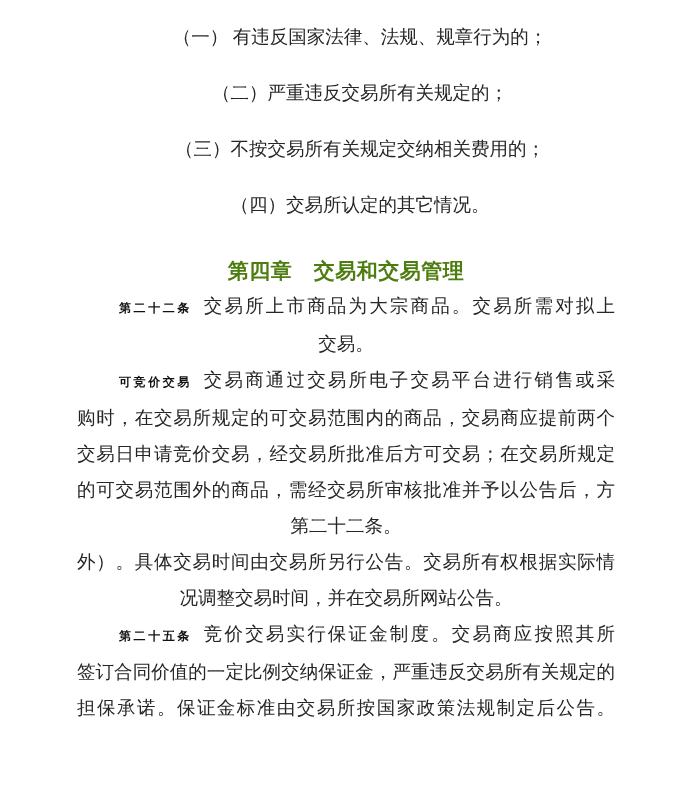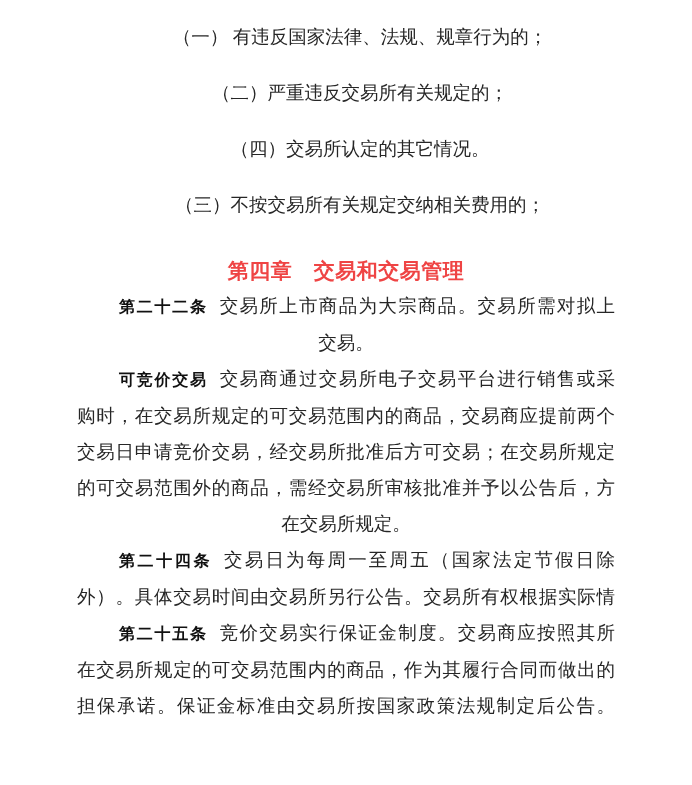--- a/index.html
+++ b/index.html
@@ -27,78 +27,78 @@
   }
   
   .heading {
     margin-top: 32px;
     line-height: 30px;
     font-size: 21px;
     font-weight: bold;
     letter-spacing: 0.5px;
     text-align: center;
     font-family: Liberation Sans, sans-serif;
-    color: #ef4444;
+    color: #4d7c0f;
   }
   
   .articles { margin-top: 2px; }
   .articles .line {
     line-height: 36px;
     font-size: 18.5px;
     margin: 0;
   }
   .line.j {
     text-align: justify;
     text-align-last: justify;
   }
   .line.left { text-align: center; }
   .line.first { text-indent: 42px; }
   .num {
     font-family: "Liberation Sans", "DejaVu Sans", sans-serif;
     font-weight: bold;
-    font-size: 16px;
+    font-size: 12px;
     letter-spacing: 0.4px;
     color: #111111;
     margin-right: 12px;
   }
 </style>
 </head>
 <body>
 
 <div class="page">
 
   <div class="list">
     <p class="line">（一） 有违反国家法律、法规、规章行为的；</p>
     <p class="line">（二）严重违反交易所有关规定的；</p>
+    <p class="line">（三）不按交易所有关规定交纳相关费用的；</p>
     <p class="line">（四）交易所认定的其它情况。</p>
-    <p class="line">（三）不按交易所有关规定交纳相关费用的；</p>
   </div>
 
   <div class="heading">第四章　交易和交易管理</div>
 
   <div class="articles">
 
     <div>
       <p class="line j first"><span class="num">第二十二条</span><span>交易所上市商品为大宗商品。交易所需对拟上</span></p>
       <p class="line left">交易。</p>
     </div>
 
     <div>
       <p class="line j first"><span class="num">可竞价交易</span><span>交易商通过交易所电子交易平台进行销售或采</span></p>
       <p class="line j">购时，在交易所规定的可交易范围内的商品，交易商应提前两个</p>
       <p class="line j">交易日申请竞价交易，经交易所批准后方可交易；在交易所规定</p>
       <p class="line j">的可交易范围外的商品，需经交易所审核批准并予以公告后，方</p>
-      <p class="line left">在交易所规定。</p>
+      <p class="line left">第二十二条。</p>
     </div>
 
     <div>
-      <p class="line j first"><span class="num">第二十四条</span><span>交易日为每周一至周五（国家法定节假日除</span></p>
       <p class="line j">外）。具体交易时间由交易所另行公告。交易所有权根据实际情</p>
+      <p class="line left">况调整交易时间，并在交易所网站公告。</p>
     </div>
 
     <div>
       <p class="line j first"><span class="num">第二十五条</span><span>竞价交易实行保证金制度。交易商应按照其所</span></p>
-      <p class="line j">在交易所规定的可交易范围内的商品，作为其履行合同而做出的</p>
+      <p class="line j">签订合同价值的一定比例交纳保证金，严重违反交易所有关规定的</p>
       <p class="line j">担保承诺。保证金标准由交易所按国家政策法规制定后公告。</p>
     </div>
 
   </div>
 </div>
 
 </body></html>

